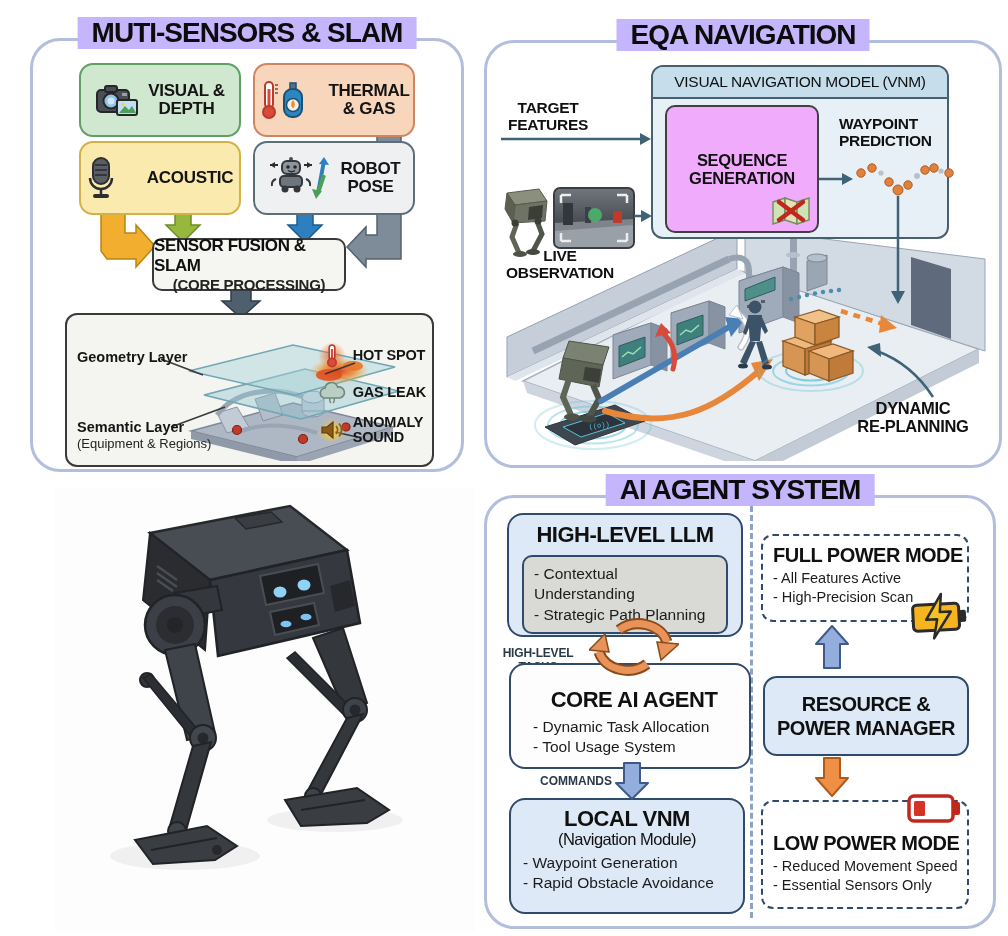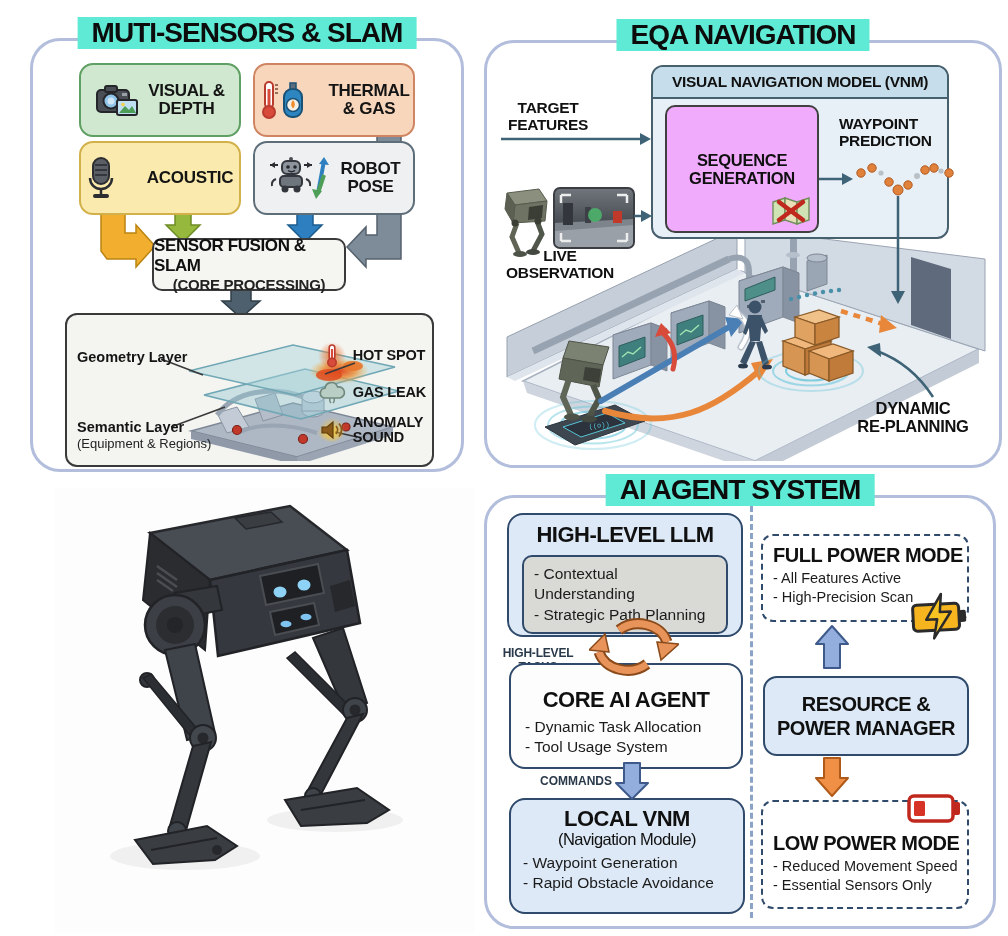--- a/index.html
+++ b/index.html
@@ -1,19 +1,19 @@
 <!DOCTYPE html>
 <html><head>
 <meta charset="utf-8">
 <style>
   html,body{margin:0;padding:0;background:#fff;width:1008px;height:936px;overflow:hidden;
     font-family:"Liberation Sans",sans-serif;-webkit-font-smoothing:antialiased;}
   .panel{position:absolute;border:3px solid #b2bedc;border-radius:30px;background:#fff;}
   .panel-title{position:absolute;top:-24px;left:50%;transform:translateX(-50%);
-    background:#5eead4;padding:0 14px;font-size:28px;font-weight:bold;letter-spacing:-1px;
+    background:#c4b5fd;padding:0 14px;font-size:28px;font-weight:bold;letter-spacing:-1px;
     color:#0c0c0c;white-space:nowrap;}
   .pl{white-space:pre-line;}
   .sbox{position:absolute;border:2.5px solid;border-radius:14px;display:flex;align-items:center;
     justify-content:center;gap:9px;z-index:1;}
   .sbox .lbl{font-weight:bold;font-size:17px;line-height:1.08;text-align:center;color:#141414;letter-spacing:-0.3px;}
   .outline-box{position:absolute;background:#f5f5f2;border:2.5px solid #3a3a3a;z-index:1;}
   .legend-row{display:flex;align-items:center;gap:6px;margin-bottom:9px;}
   .legend-row .lbl{font-weight:bold;font-size:14.5px;line-height:1.05;color:#141414;letter-spacing:-0.2px;}
   .agent-box{position:absolute;border:2.5px solid #2f4a6b;border-radius:16px;z-index:1;}
   .agent-box .ttl{font-weight:bold;text-align:center;color:#101010;letter-spacing:-0.5px;}
@@ -311,21 +311,21 @@
         <circle cx="330" cy="63" r="2.2"></circle>
         <circle cx="338" cy="62" r="2.2"></circle>
       <circle cx="346" cy="61" r="2.2"></circle>
     </g>
     <path d="M348,82 L390,95" stroke="#e8873a" stroke-width="4.5" stroke-dasharray="7 6" fill="none"></path>
     <polygon points="388,86 404,99 386,104" fill="#e8873a"></polygon>
   </svg>
 
   <div class="abs" style="left:164px;top:22px;width:294px;height:170px;border:2.5px solid #47606e;border-radius:12px;background:#e7f0f7;z-index:1;overflow:hidden;">
     <div style="height:30px;background:#c6ddeb;border-bottom:2px solid #47606e;display:flex;align-items:center;justify-content:center;">
-      <span style="font-weight:bold;font-size:15.5px;letter-spacing:-0.3px;color:#101010;">VISUAL NAVIGATION MODEL (VNM)</span>
+      <span style="font-weight:normal;font-size:15.5px;letter-spacing:-0.3px;color:#101010;">VISUAL NAVIGATION MODEL (VNM)</span>
     </div>
   </div>
 
   <div class="abs" style="left:178px;top:62px;width:150px;height:124px;background:#f0abfc;border:2px solid #404040;border-radius:10px;z-index:2;display:flex;align-items:center;justify-content:center;">
     <span class="pl" style="font-weight:bold;font-size:16.5px;line-height:1.1;text-align:center;letter-spacing:-0.3px;color:#101010;">SEQUENCE
 GENERATION</span>
     <span class="abs" style="right:6px;bottom:5px;">
       <svg width="40" height="30" viewBox="0 0 40 30">
         <polygon points="2,6 14,2 14,24 2,28" fill="#cfe3b4" stroke="#6f8f5a" stroke-width="1.4"></polygon>
         <polygon points="14,2 26,6 26,28 14,24" fill="#e8dfb8" stroke="#6f8f5a" stroke-width="1.4"></polygon>
@@ -466,21 +466,21 @@
       <path d="M30,14 C46,2 72,8 78,26" fill="none" stroke="#8a4a1a" stroke-width="11"></path>
       <path d="M30,14 C46,2 72,8 78,26" fill="none" stroke="#e8935a" stroke-width="7"></path>
       <polygon points="68,26 90,28 72,44" fill="#e8935a" stroke="#8a4a1a" stroke-width="1.5"></polygon>
       <path d="M58,48 C42,60 16,54 10,36" fill="none" stroke="#8a4a1a" stroke-width="11"></path>
       <path d="M58,48 C42,60 16,54 10,36" fill="none" stroke="#e8935a" stroke-width="7"></path>
       <polygon points="20,36 0,34 16,18" fill="#e8935a" stroke="#8a4a1a" stroke-width="1.5"></polygon>
     </svg>
   </span>
   <div class="abs" style="left:0px;top:148px;width:102px;text-align:center;font-weight:bold;font-size:12px;color:#2a3a4a;letter-spacing:-0.2px;">HIGH-LEVEL TASKS</div>
 
-  <div class="agent-box" style="left:22px;top:165px;width:230px;height:102px;background:#fdfdfd;">
+  <div class="agent-box" style="left:22px;top:165px;width:230px;height:102px;background:#fdfdfd;padding-left:8px;">
     <div class="ttl" style="font-size:22px;margin-top:22px;">CORE AI AGENT</div>
     <div style="padding:4px 0 0 14px;">
       <div class="bullet">- Dynamic Task Allocation</div>
       <div class="bullet">- Tool Usage System</div>
     </div>
   </div>
 
   <div class="abs" style="left:50px;top:276px;width:78px;text-align:center;font-weight:bold;font-size:12px;color:#2a3a4a;">COMMANDS</div>
   <span class="abs" style="left:126px;top:263px;z-index:2;">
     <svg width="38" height="40" viewBox="0 0 38 40">

